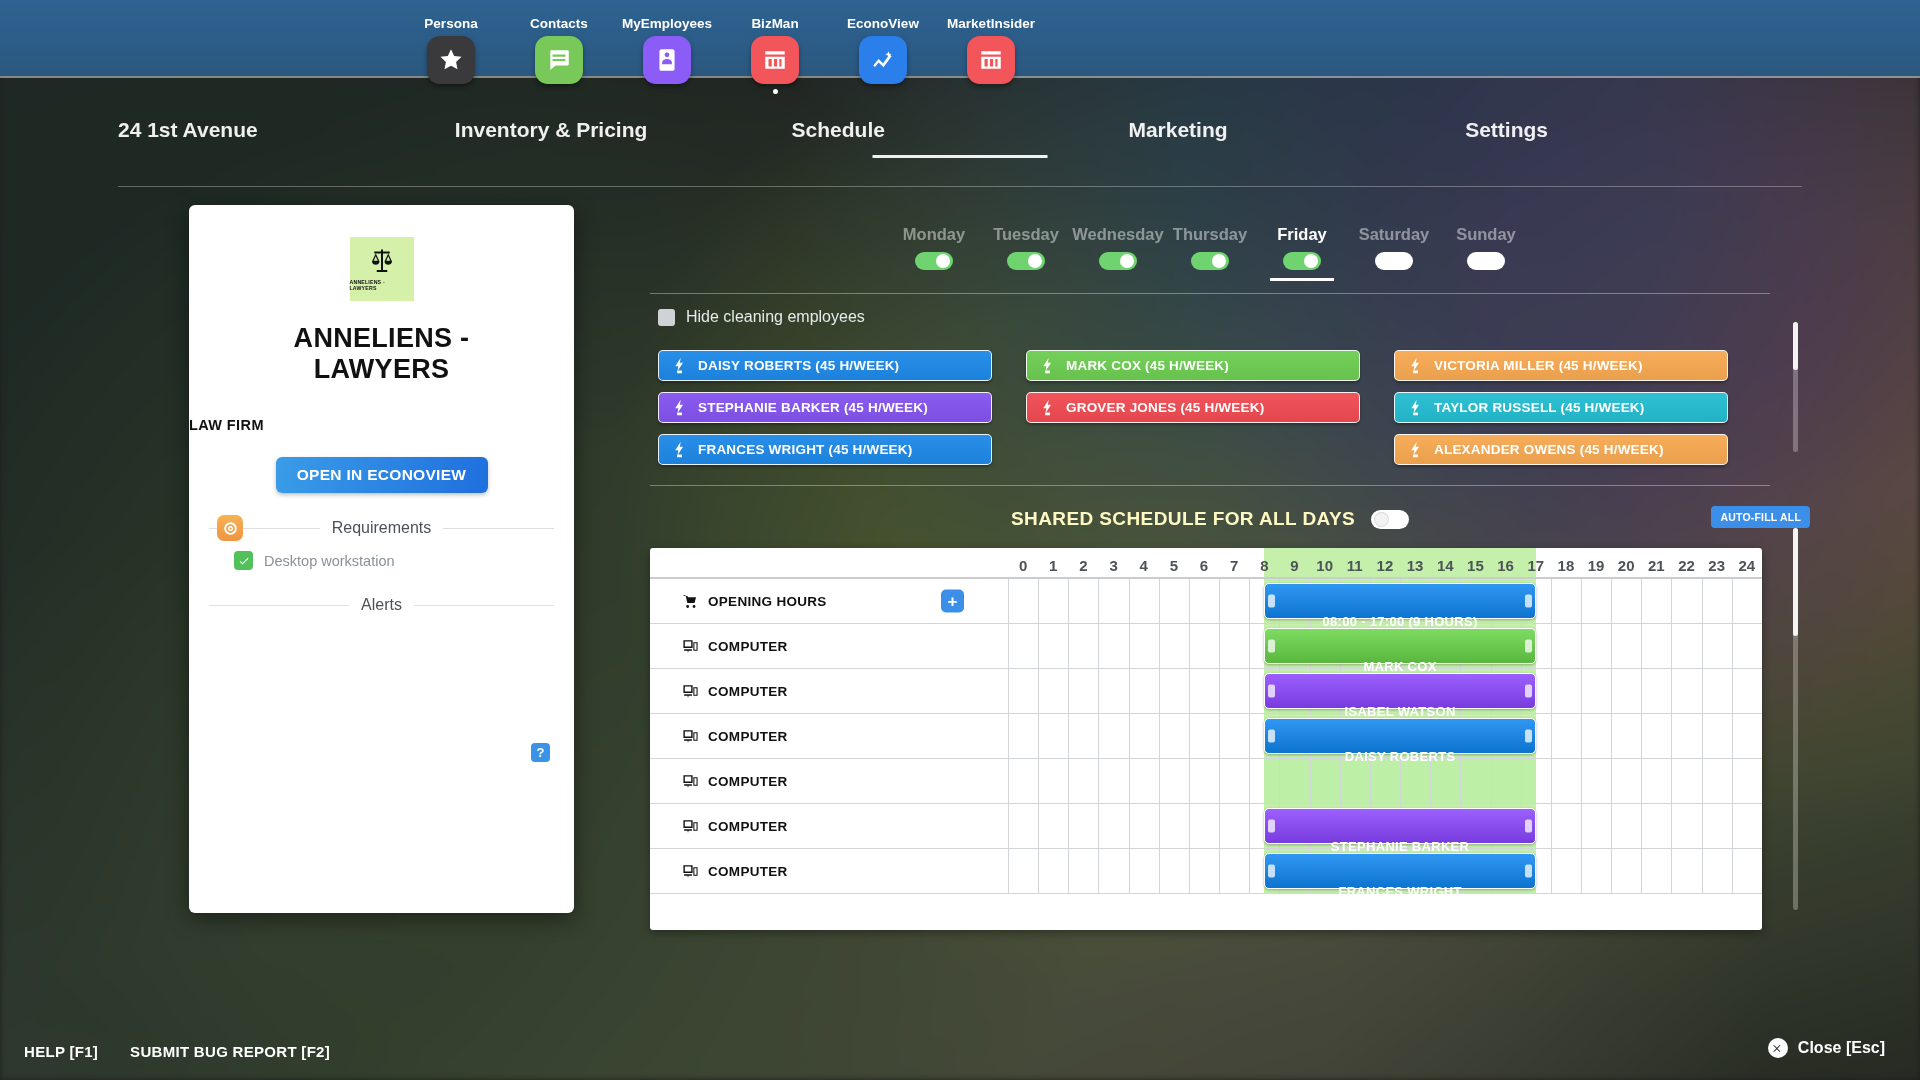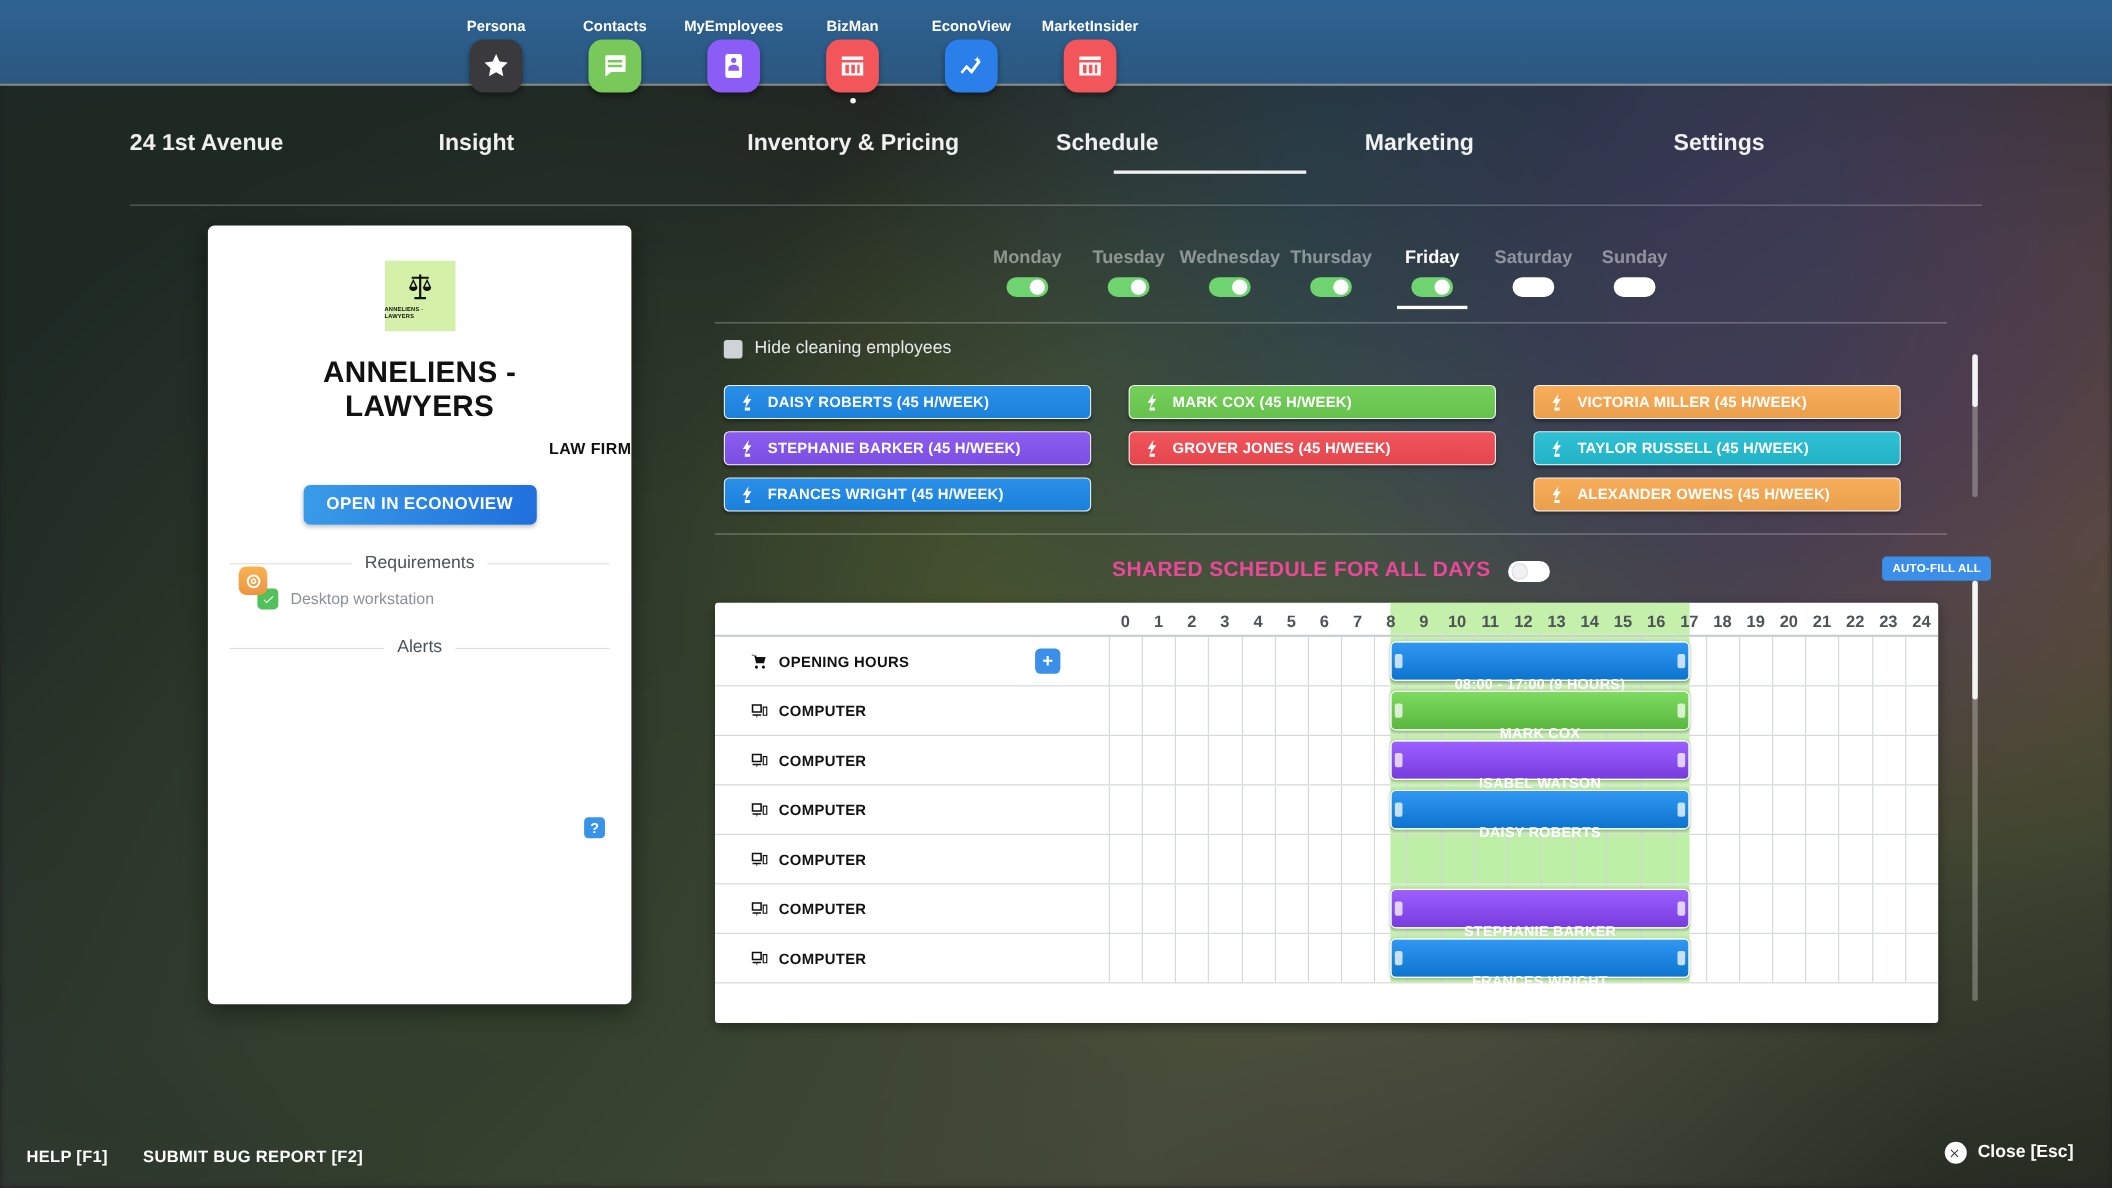--- a/index.html
+++ b/index.html
@@ -89,21 +89,21 @@
   #card-title {
     margin: 22px 34px 0; text-align: center; font-size: 27px; font-weight: bold;
     color: #111; line-height: 1.15; letter-spacing: .3px;
   }
   #card-target {
     position: absolute; left: 28px; top: 310px; width: 26px; height: 26px; border-radius: 7px;
     background: linear-gradient(180deg,#f6b352,#ef9442);
     display:flex; align-items:center; justify-content:center;
   }
   #card-target svg { width: 15px; height: 15px; fill:#fff; }
-  #card-sub { margin-top: 16px; text-align:right; font-size: 14.5px; font-weight: bold; color:#111; letter-spacing:.4px;}
+  #card-sub { margin-top: 32px; text-align:left; font-size: 14.5px; font-weight: bold; color:#111; letter-spacing:.4px;}
   #econo-btn {
     display:block; margin: 24px auto 16px; width: 212px; height: 36px;
     background: linear-gradient(100deg, #3a9ce8 0%, #1f6fdd 100%);
     border: none; border-radius: 6px; color: #fff; font-size: 15.5px; font-weight: bold;
     letter-spacing: .3px; cursor: pointer; box-shadow: 0 2px 4px rgba(0,0,0,.25);
     font-family: inherit;
   }
   .sec-head { display:flex; align-items:center; gap:12px; margin: 26px 20px 0; }
   .sec-head .line { flex:1; height:1px; background:#dfdfdf; }
   .sec-head .txt { font-size: 16px; color:#4a5258; }
@@ -149,21 +149,21 @@
     height: 31px; border-radius: 5px; display: flex; align-items: center; gap: 10px;
     padding-left: 12px; cursor: pointer; border: 1.5px solid rgba(255,255,255,.9);
     box-shadow: 0 2px 3px rgba(0,0,0,.3);
   }
   .emp-btn svg { width: 17px; height: 19px; fill: #fff; flex: none; }
   .emp-name { font-size: 13.5px; font-weight: bold; color: #fff; letter-spacing: .2px; white-space: nowrap; }
 
   #sep2 { margin: 20px 40px 0; height: 1px; background: rgba(255,255,255,.35); }
 
   #shared-row { display:flex; align-items:center; justify-content:center; margin-top: 22px; position: relative; }
-  #shared-label { font-size: 19px; font-weight: bold; color: #ec4899; letter-spacing: .4px; }
+  #shared-label { font-size: 19px; font-weight: bold; color: #fef9c3; letter-spacing: .4px; }
   #shared-toggle { width: 38px; height: 19px; border-radius: 10px; background:#fff; margin-left: 16px; position:relative; cursor:pointer;}
   #shared-toggle .knob { position:absolute; left:3px; top:2px; width:15px; height:15px; border-radius:50%; background:#f2f2f2; box-shadow:0 0 0 1px #ddd inset;}
   #autofill {
     position: absolute; right: 0; top: -2px; background: #3b8fe8; color: #fff;
     font-size: 10.5px; font-weight: bold; padding: 5px 9px; border-radius: 4px; cursor: pointer;
     letter-spacing: .2px; border:none; font-family: inherit;
   }
 
   
   #grid-wrap {
@@ -294,21 +294,20 @@
   <div class="hud-group">
     <svg viewBox="0 0 24 24">
         <path d="M12 2a10 10 0 100 20 10 10 0 000-20zm0 2a8 8 0 110 16 8 8 0 010-16zm-1 3v6l5 3 1-1.7-4-2.3V7h-2z"></path>
       </svg>
     <span>13:05</span>
   </div>
 </div>
 
 <div id="tabs">
     <div class="tab"><span>24 1st Avenue</span></div>
-    <div class="tab"><span>Insight</span></div>
     <div class="tab"><span>Inventory &amp; Pricing</span></div>
     <div class="tab active"><span>Schedule</span></div>
     <div class="tab"><span>Marketing</span></div>
     <div class="tab"><span>Settings</span></div>
   </div>
 <div id="tab-rule"></div>
 
 <div id="card">
   <div id="card-logo">
     <svg viewBox="0 0 24 24">

